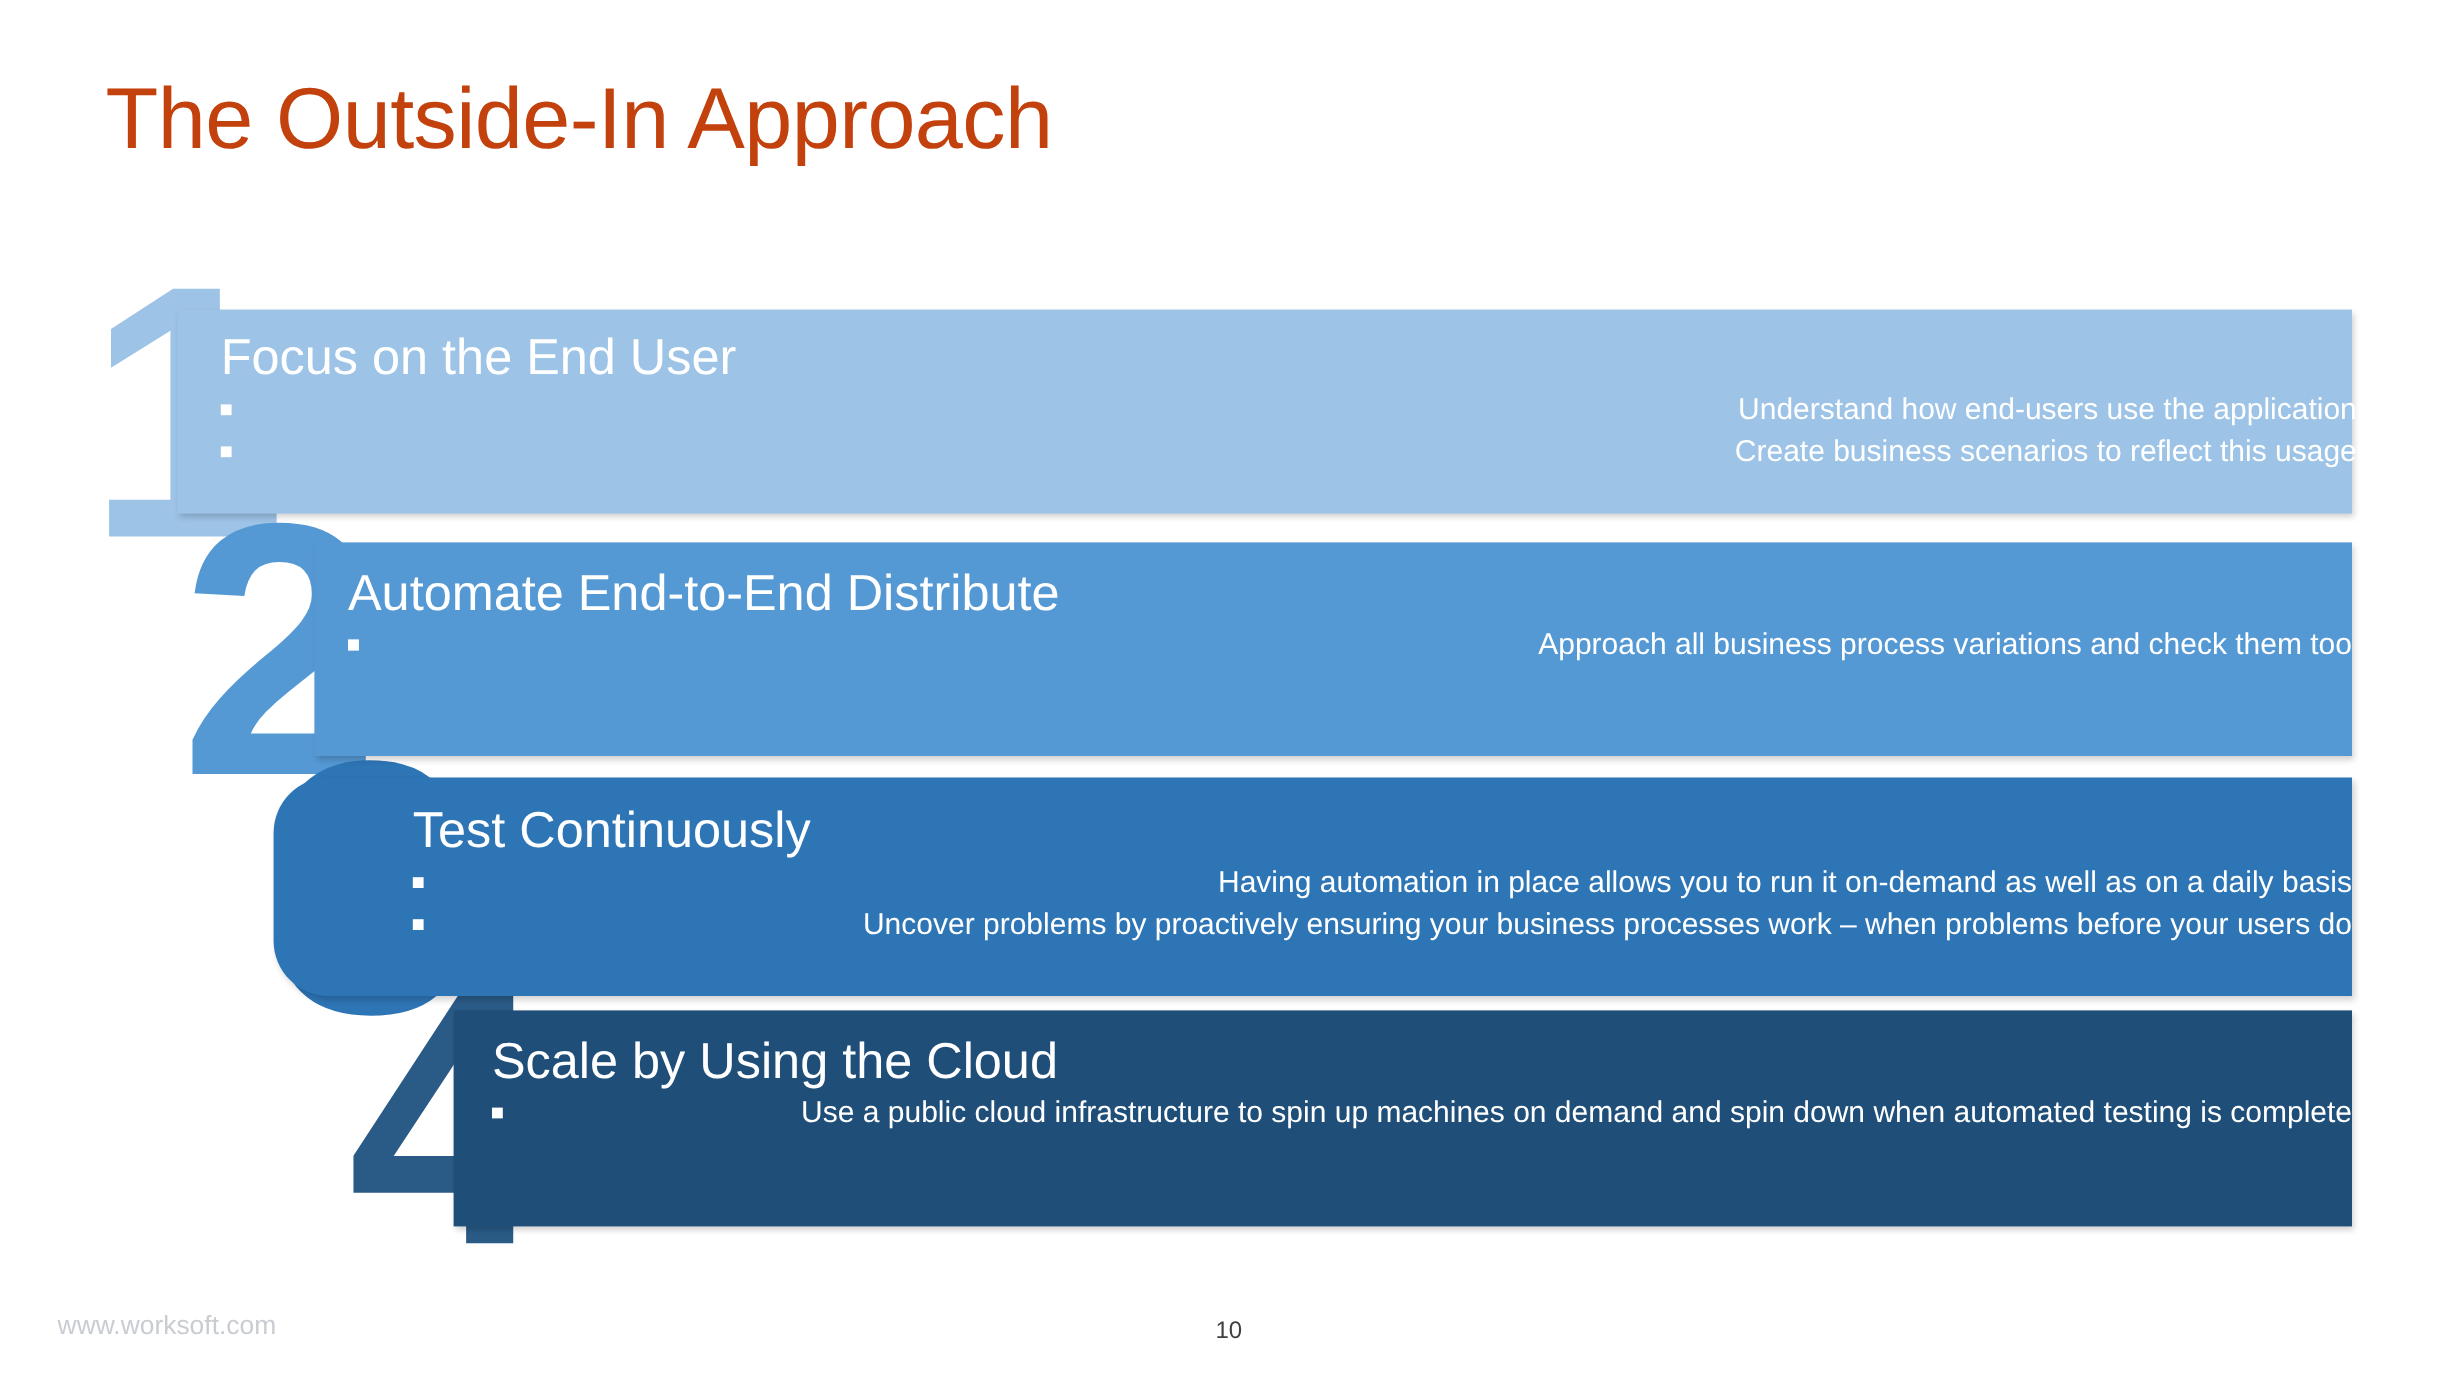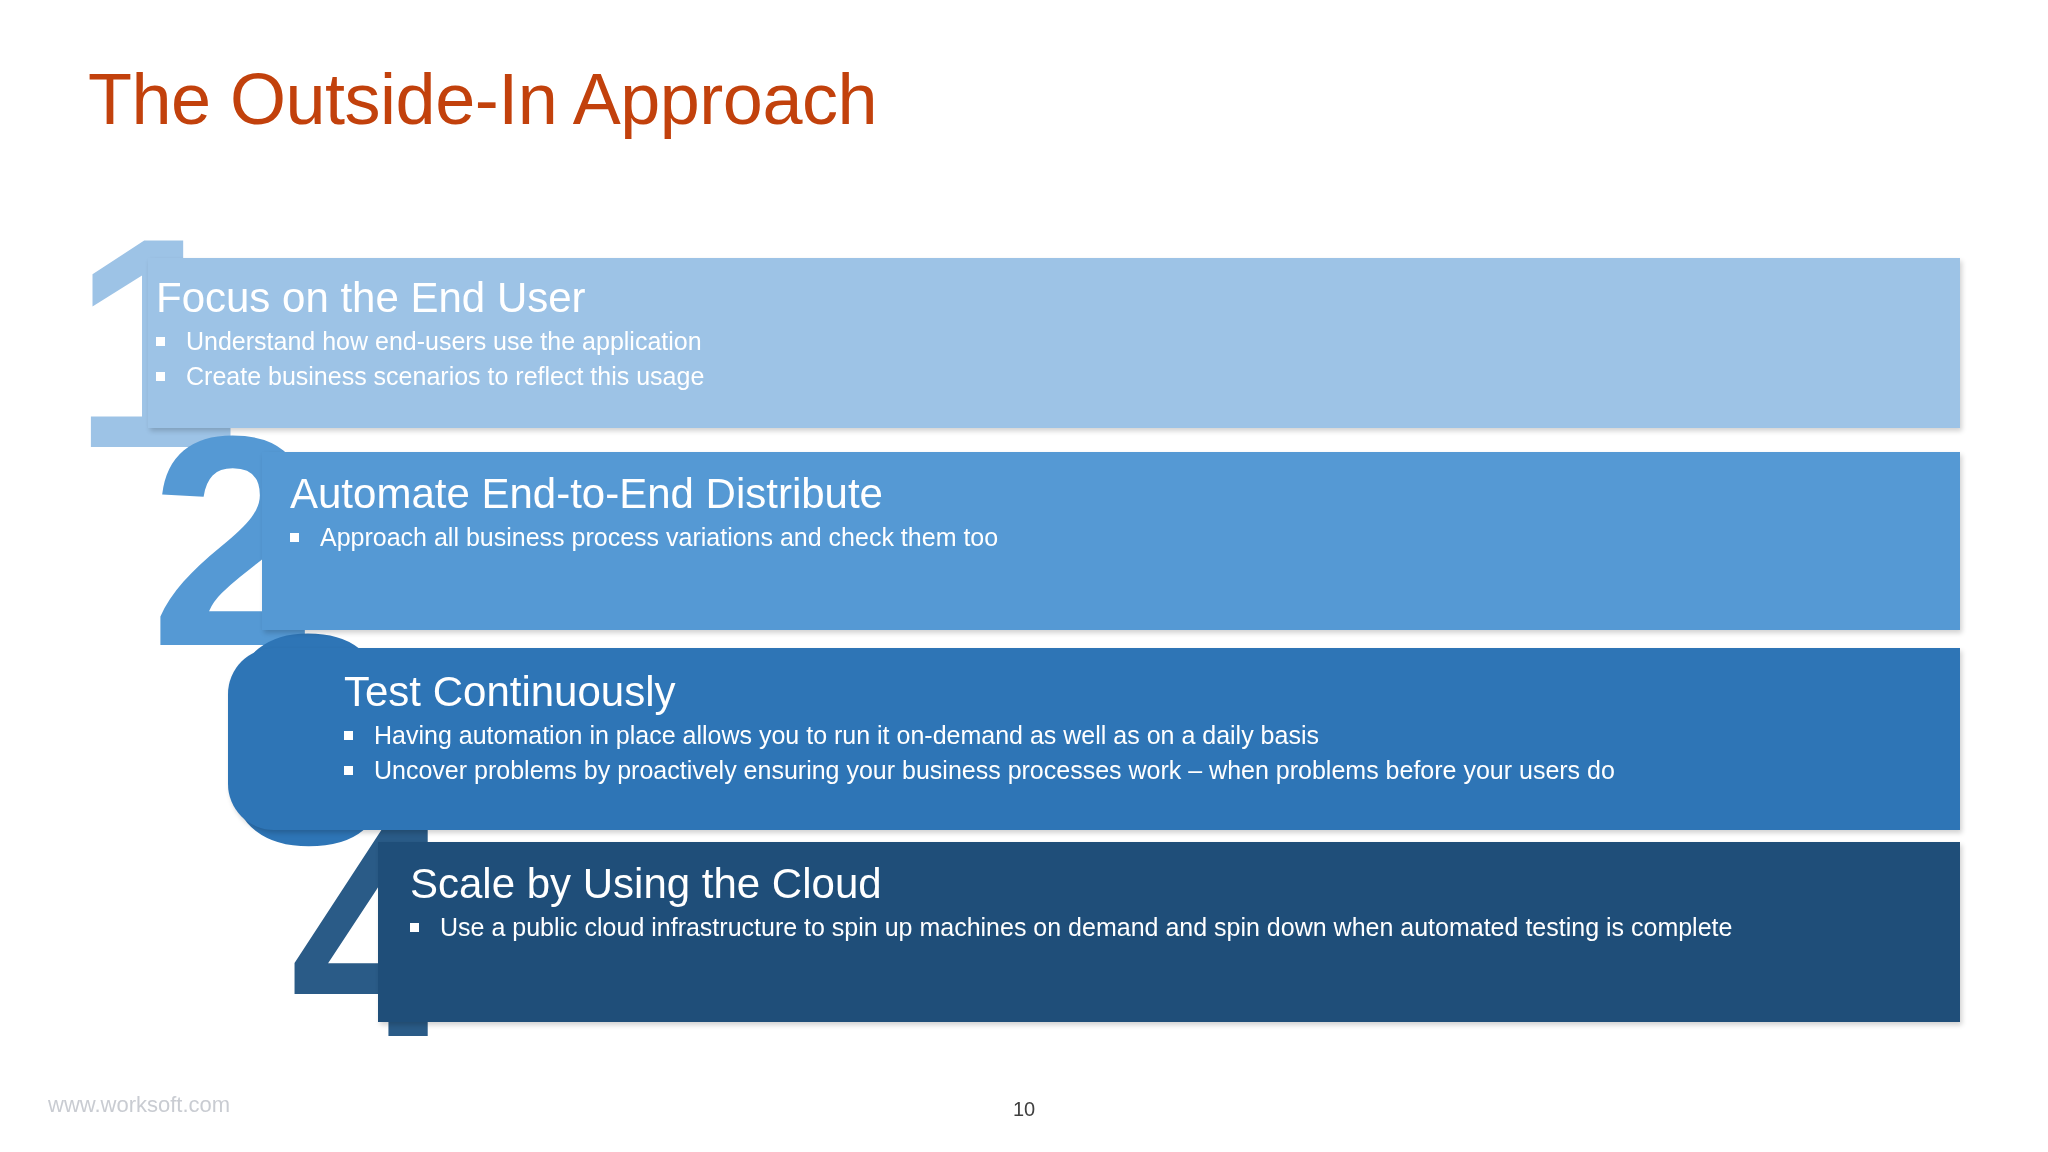--- a/index.html
+++ b/index.html
@@ -85,20 +85,21 @@
     padding: 0;
   }
   .band-bullets li {
     color: #ffffff;
     font-size: 25px;
     line-height: 1.38;
     white-space: nowrap;
     position: relative;
     padding-left: 30px;
     font-stretch: condensed;
+    text-align: right;
   }
   .band-bullets li .bullet-marker {
     position: absolute;
     left: 0;
     top: 13px;
     width: 9px;
     height: 9px;
     background: #ffffff;
     display: inline-block;
   }
@@ -127,21 +128,21 @@
 
 <div id="slide-root">
 
   <div id="slide-title" style="color: #c2410c;">The Outside-In Approach</div>
 
   <div id="band-stack">
 
     <div class="band-row" id="band-row-1" style="top:258px; height:170px;">
       <div class="band-numeral" id="numeral-1" style="left: 72px; color: rgb(157, 195, 230);">1</div>
       <div class="band-plate" id="band-plate-1" style="left: 148px; width: 1812px; height: 170px; background: rgb(157, 195, 230);"></div>
-      <div class="band-content" id="band-content-1" style="position:absolute; left:156px; top:18px; width:1780px;">
+      <div class="band-content" id="band-content-1" style="position:absolute; left:184px; top:18px; width:1780px;">
         <div class="band-heading">Focus on the End User</div>
         <ul class="band-bullets">
           <li>
             <span class="bullet-marker"></span>
             <span>Understand how end-users use the application</span>
           </li>
           <li>
             <span class="bullet-marker"></span>
             <span>Create business scenarios to reflect this usage</span>
           </li>

